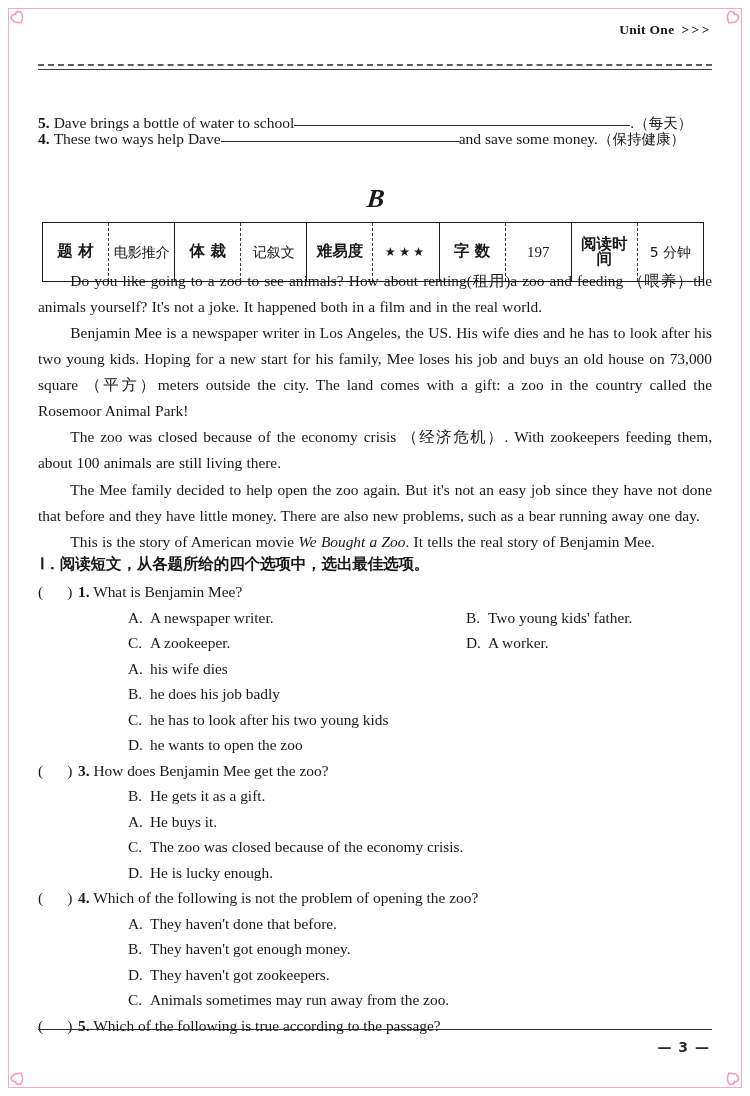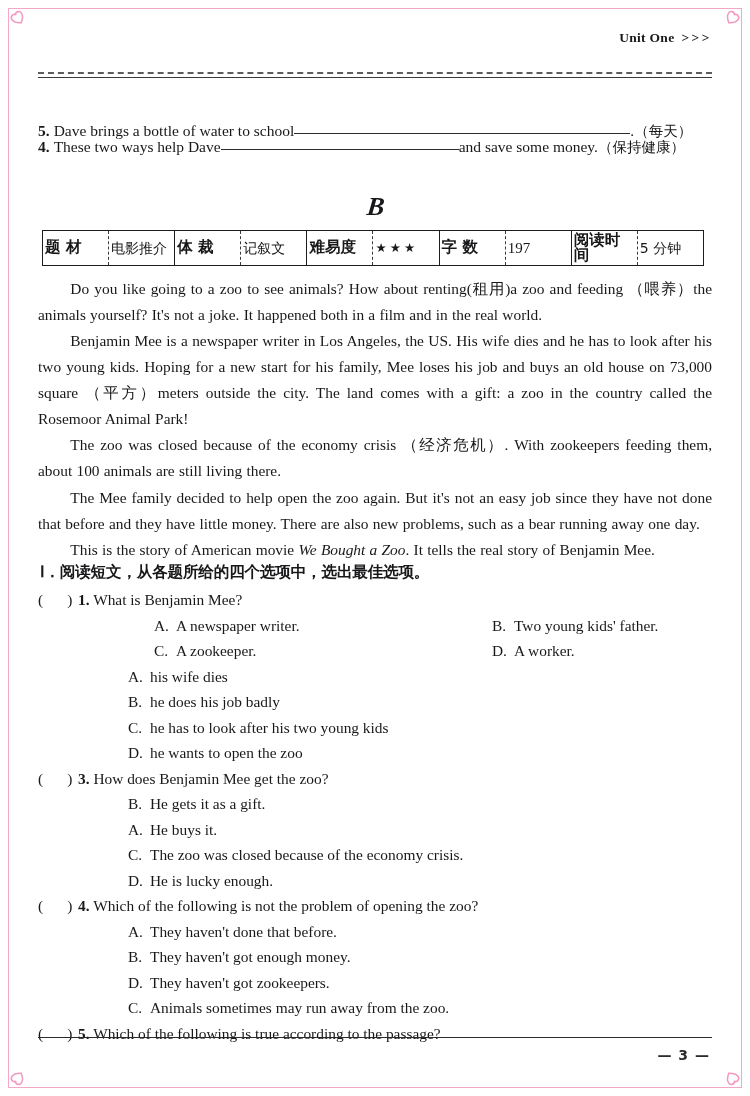--- a/index.html
+++ b/index.html
@@ -37,21 +37,21 @@
   .heart svg { display:block; width:100%; height:100%; }
   .heart-tl { left: 9px;  top: 9px;  transform: rotate(-35deg); }
   .heart-tr { right: 9px; top: 9px;  transform: rotate(35deg) scaleX(-1); }
   .heart-bl { left: 9px;  bottom: 9px; transform: rotate(-145deg); }
   .heart-br { right: 9px; bottom: 9px; transform: rotate(145deg) scaleX(-1); }
 
   
   .content {
     position: absolute;
     left: 38px;
-    top: 16px;
+    top: 8px;
     width: 674px;
     height: 1000px;
   }
 
   
   .running-head {
     position: absolute;
     top: 14px;
     right: 0;
     font-family: "Liberation Serif", serif;
@@ -125,24 +125,24 @@
     position: absolute;
     top: 214px;
     left: 4px;
     border-collapse: collapse;
     table-layout: fixed;
     width: 662px;
     border: 1.5px solid #1c1c1e;
   }
   .info-table td {
     height: 34px;
-    text-align: left;
+    text-align: center;
     vertical-align: middle;
     font-size: 15px;
-    padding: 0 2px;
+    padding: 12px 2px;
     line-height: 1;
   }
   .info-table td.label {
     font-family: "DejaVu Sans", sans-serif;
     font-weight: bold;
     font-size: 15.5px;
     border-left: 1.5px solid #1c1c1e;
   }
   .info-table td.label:first-child { border-left: none; }
   .info-table td.value {
@@ -228,21 +228,21 @@
     display: flex;
     font-size: 15.4px;
     line-height: 25.5px;
   }
   .opt {
     white-space: nowrap;
   }
   .opt-row.two-col .opt:first-child { width: 330px; flex: 0 0 330px; }
   .opt-row .opt { margin-left: 90px; }
   .opt-row.two-col .opt { margin-left: 0; }
-  .opt-row.two-col .opt:first-child { margin-left: 116px; }
+  .opt-row.two-col .opt:first-child { margin-left: 90px; }
   .opt-row.two-col .opt:last-child { margin-left: 8px; }
   .opt .ltr { display: inline-block; width: 22px; }
 
   
   .foot-rule {
     position: absolute;
     left: 0;
     top: 1021px;
     width: 674px;
     border-top: 1.6px solid #2b2b2d;

